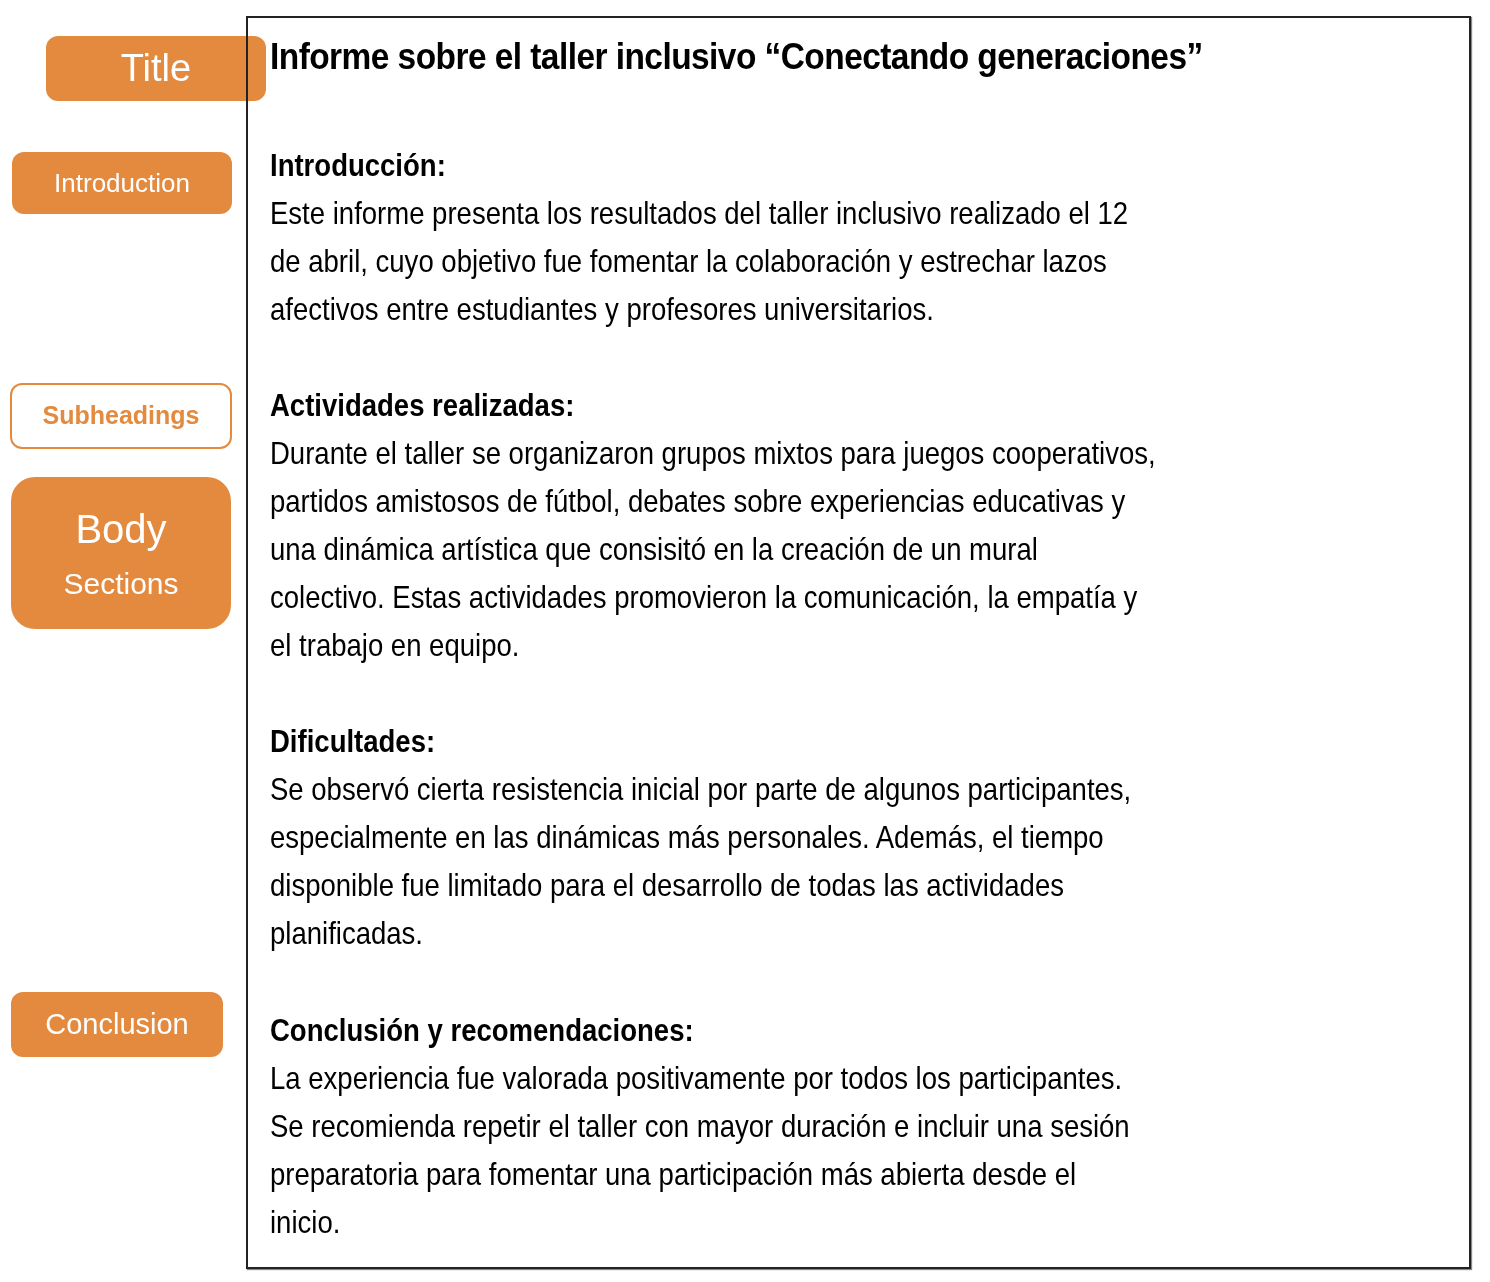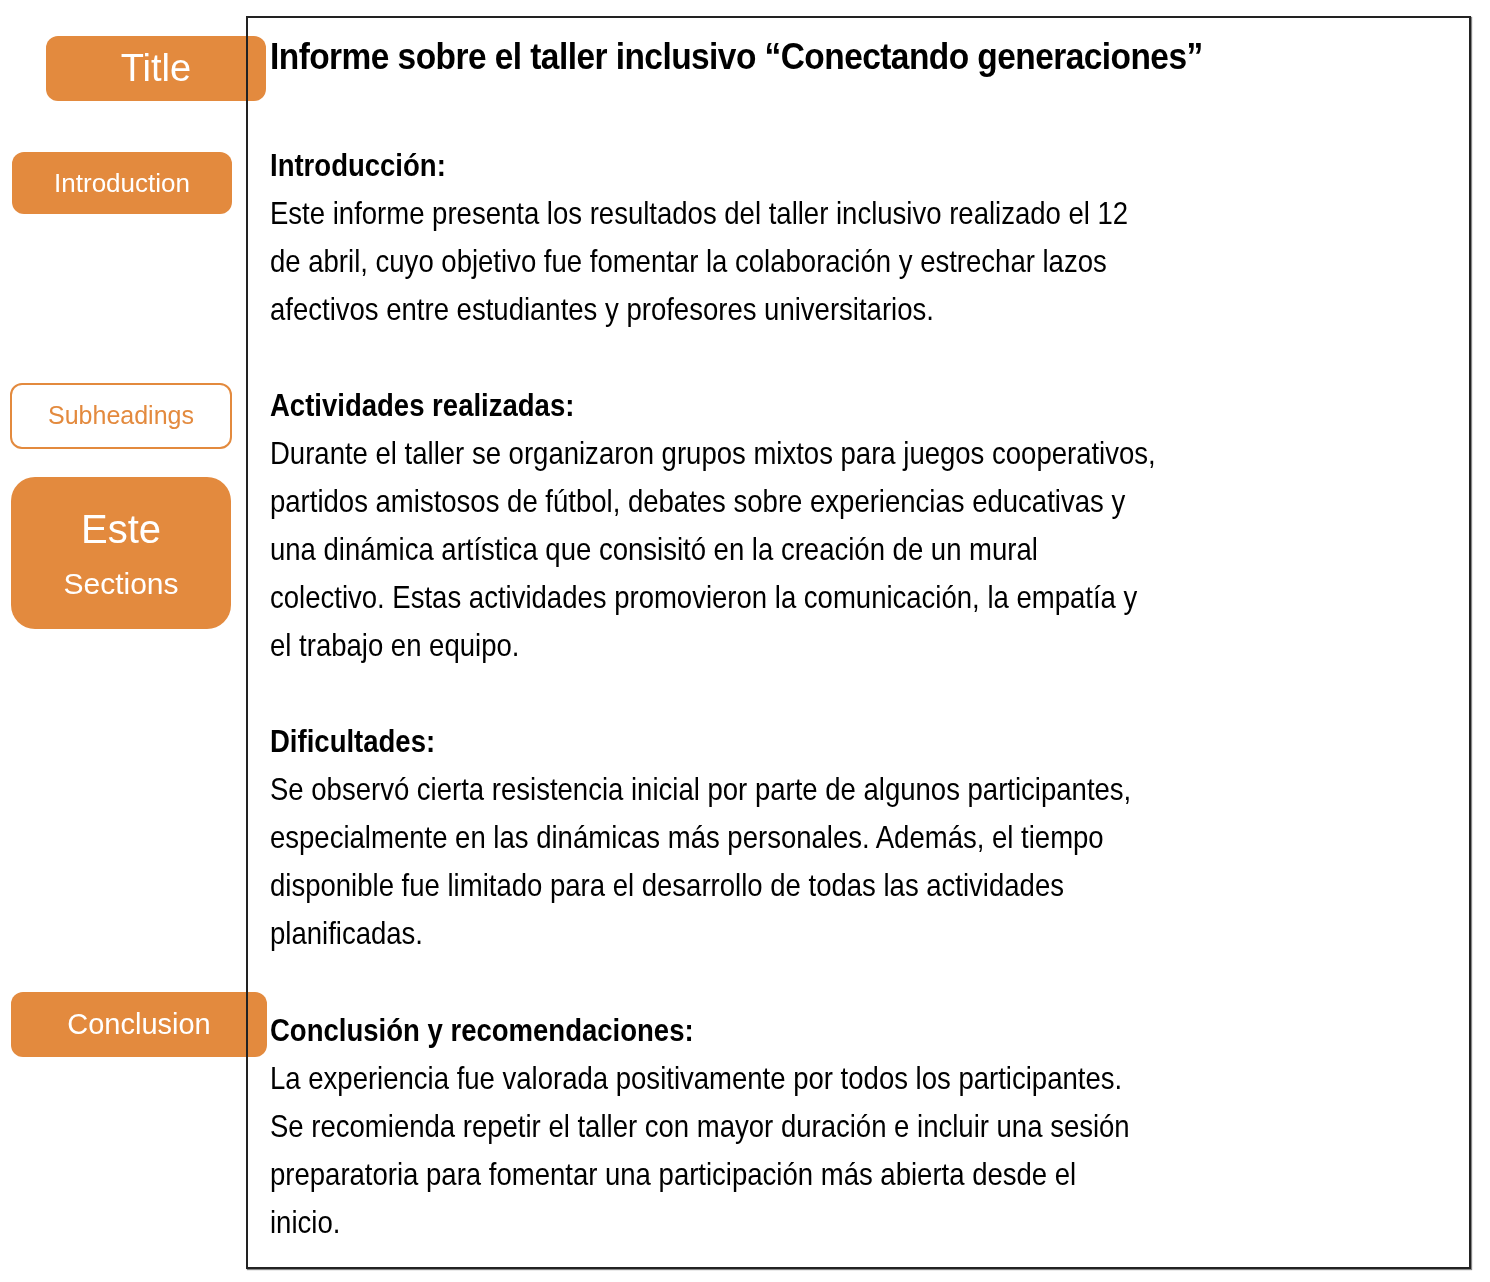--- a/index.html
+++ b/index.html
@@ -24,28 +24,29 @@
       flex-direction: column;
       align-items: center;
       justify-content: center;
       text-align: center;
       line-height: 1.1;
     }
     .label.outline {
       background: #ffffff;
       color: #e38a3e;
       border: 2px solid #e38a3e;
+      font-weight: bold;
     }
     #lbl-title { left: 12px; top: 36px; width: 220px; height: 65px; font-size: 38px; margin-left: 34px; }
     #lbl-intro { left: 12px; top: 152px; width: 220px; height: 62px; font-size: 26px; }
     #lbl-sub { left: 10px; top: 383px; width: 222px; height: 66px; font-size: 25px; }
     #lbl-body { left: 11px; top: 477px; width: 220px; height: 152px; border-radius: 24px; }
     #lbl-body .big { font-size: 40px; }
     #lbl-body .small { font-size: 30px; margin-top: 16px; }
-    #lbl-concl { left: 11px; top: 992px; width: 256px; height: 65px; font-size: 29px; }
+    #lbl-concl { left: 11px; top: 992px; width: 212px; height: 65px; font-size: 29px; }
 
     .doc-box {
       position: absolute;
       left: 246px;
       top: 16px;
       width: 1225px;
       height: 1253px;
       box-sizing: border-box;
       border: 2px solid #222222;
       box-shadow: 1px 1px 1px #888;
@@ -94,21 +95,21 @@
 <div class="label" id="lbl-title">
   <span>Title</span>
 </div>
 <div class="label" id="lbl-intro">
   <span>Introduction</span>
 </div>
 <div class="label outline" id="lbl-sub">
   <span>Subheadings</span>
 </div>
 <div class="label" id="lbl-body">
-  <span class="big">Este</span>
+  <span class="big">Body</span>
   <span class="small">Sections</span>
 </div>
 <div class="label" id="lbl-concl">
   <span>Conclusion</span>
 </div>
 
 <div class="doc-box"></div>
 
 <div class="doc-text doc-title">Informe sobre el taller inclusivo “Conectando generaciones”</div>
 

